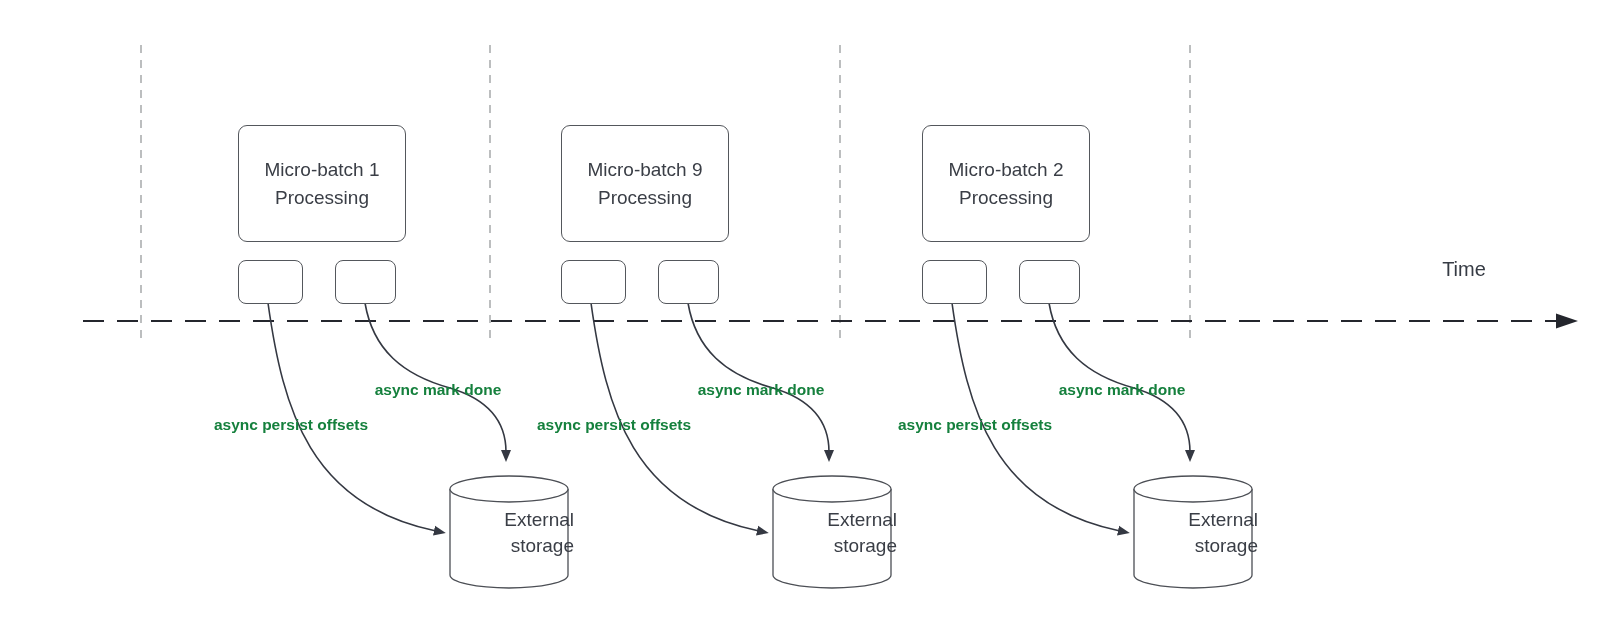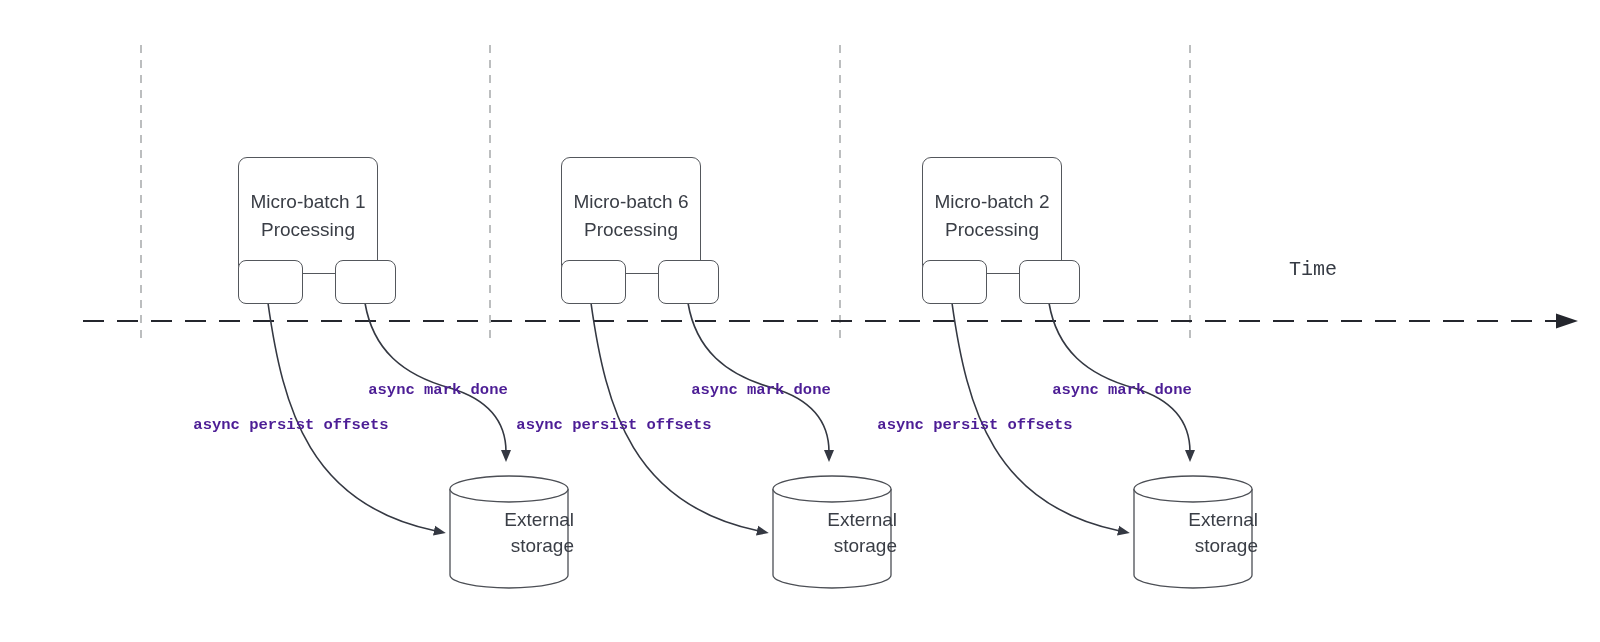--- a/index.html
+++ b/index.html
@@ -6,46 +6,44 @@
   .stage{
     position:relative;
     width:1600px;height:642px;
     background:#ffffff;
     font-family:"Liberation Sans", sans-serif;
     overflow:hidden;
   }
   .stage svg{position:absolute;left:0;top:0;}
   .abs{position:absolute;}
   .proc-box{
-    width:140px;height:117px;
+    width:168px;height:117px;
     border:1px solid #54575c;
     border-radius:9px;
     background:#ffffff;
     display:flex;align-items:center;justify-content:center;
     box-sizing:border-box;
-    margin-top:32px;
   }
   .proc-title{
     font-size:19px;line-height:1.45;color:#3a3e46;
     text-align:center;white-space:pre-line;
   }
   .sub-box{
     height:44px;
     border:1px solid #54575c;
     border-radius:8px;
     background:#ffffff;
     box-sizing:border-box;
   }
   .sub-box.a{width:65px;}
   .sub-box.b{width:61px;}
   .arrow-label{
-    font-size:15.5px;font-weight:bold;color:#4c1d95;
+    font-size:15.5px;font-weight:bold;color:#15803d;
     white-space:nowrap;
     transform:translateX(-50%);
-    font-family:Liberation Mono, monospace;
   }
   .storage-label{
     width:130px;
     font-size:19px;line-height:26px;color:#3a3e46;
     text-align:right;white-space:pre-line;
     transform:translateX(-50%);
   }
   .time-label{
     font-size:20px;color:#363b44;
     transform:translateX(-50%);
@@ -100,36 +98,36 @@
 Processing</span>
   </div>
   <div class="abs sub-box a" style="left:238px;top:260px;"></div>
   <div class="abs sub-box b" style="left:335px;top:260px;"></div>
   <div class="abs arrow-label" style="left:291px;top:416px;">async persist offsets</div>
   <div class="abs arrow-label" style="left:438px;top:381px;">async mark done</div>
   <div class="abs storage-label" style="left:509px;top:507px;">External
 storage</div>
 
   <div class="abs proc-box" style="left:561px;top:125px;">
-    <span class="proc-title">Micro-batch 6
+    <span class="proc-title">Micro-batch 9
 Processing</span>
   </div>
   <div class="abs sub-box a" style="left:561px;top:260px;"></div>
   <div class="abs sub-box b" style="left:658px;top:260px;"></div>
   <div class="abs arrow-label" style="left:614px;top:416px;">async persist offsets</div>
   <div class="abs arrow-label" style="left:761px;top:381px;">async mark done</div>
   <div class="abs storage-label" style="left:832px;top:507px;">External
 storage</div>
 
   <div class="abs proc-box" style="left:922px;top:125px;">
     <span class="proc-title">Micro-batch 2
 Processing</span>
   </div>
   <div class="abs sub-box a" style="left:922px;top:260px;"></div>
   <div class="abs sub-box b" style="left:1019px;top:260px;"></div>
   <div class="abs arrow-label" style="left:975px;top:416px;">async persist offsets</div>
   <div class="abs arrow-label" style="left:1122px;top:381px;">async mark done</div>
   <div class="abs storage-label" style="left:1193px;top:507px;">External
 storage</div>
 
-  <div class="abs time-label" style="left:1313px;top:258px;font-family:Liberation Mono, monospace;">Time</div>
+  <div class="abs time-label" style="left:1464px;top:258px;">Time</div>
 
 </div>
 
 </body></html>

